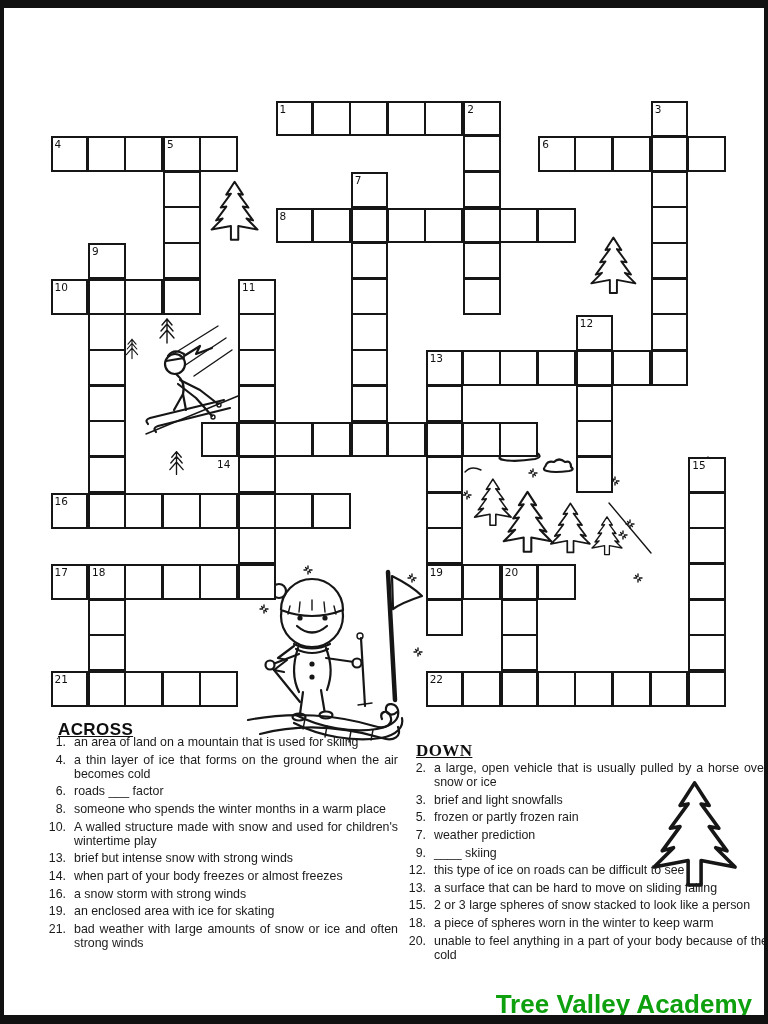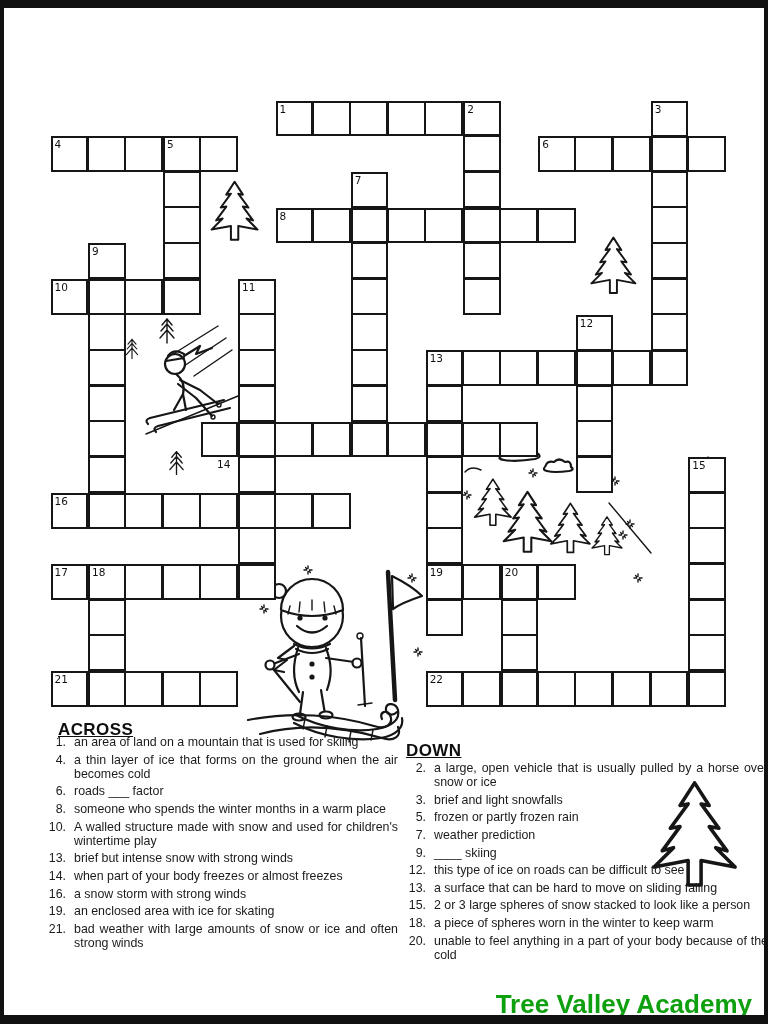--- a/index.html
+++ b/index.html
@@ -20,21 +20,21 @@
   .sechead{font-size:17px;font-weight:bold;text-decoration:underline;color:#0f0f0f;letter-spacing:.4px;z-index:4;}
   .cluelist{z-index:4;}
   .clue{display:flex;margin-bottom:3.4px;font-size:12.4px;line-height:14.2px;color:#1b1b1b;}
   .clue .n{flex:none;text-align:right;margin-right:8px;}
   #across-list .n{width:24px;}
   #down-list .n{width:20px;}
   .clue .t{flex:1;text-align:justify;}
   #across-list{left:38px;top:727px;width:356px;}
   #down-list{left:402px;top:753px;width:362px;}
   #across-head{left:54px;top:712px;}
-  #down-head{left:402px;top:733px;}
+  #down-head{left:412px;top:733px;font-family:Liberation Serif, serif;}
   #footer{right:12px;top:981px;font-size:26px;font-weight:bold;z-index:4;}
   svg .ln{fill:none;stroke:#161616;stroke-width:2.2;stroke-linecap:round;stroke-linejoin:round;}
   svg .fl{fill:#fff;stroke:#161616;stroke-width:2.2;stroke-linejoin:round;}
   svg .th{fill:none;stroke:#161616;stroke-width:1.4;stroke-linecap:round;}
 </style>
 </head>
 <body>
 
 <div id="page">
 

